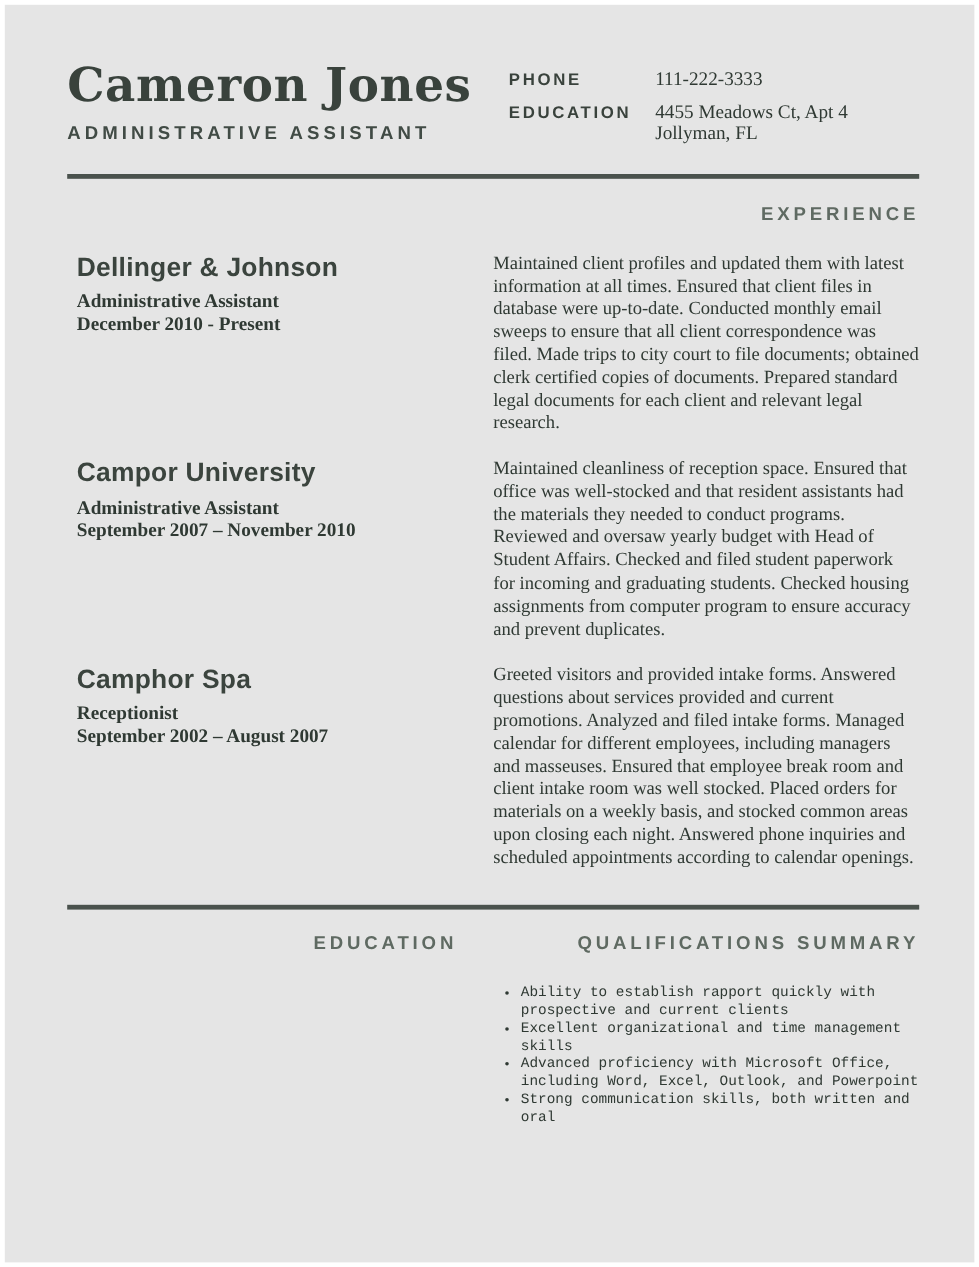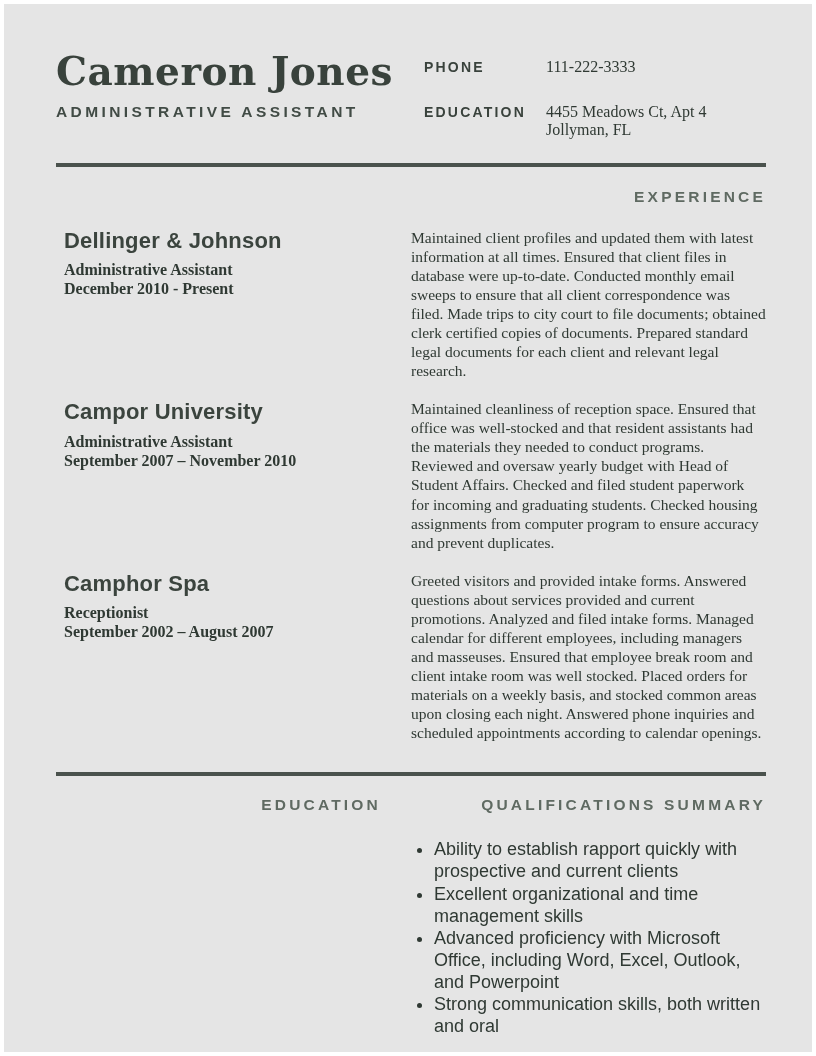--- a/index.html
+++ b/index.html
@@ -31,21 +31,21 @@
     color: #39423c;
     letter-spacing: 0.5px;
   }
   .subtitle {
     margin-top: 9px;
     font-weight: 700;
     font-size: 15.5px;
     letter-spacing: 3.4px;
     color: #414b45;
   }
-  .contact { margin-top: 8px; display: flex; flex-direction: column; gap: 27px; }
+  .contact { margin-top: 8px; display: flex; flex-direction: column; gap: 9px; }
   .contact-row { display: grid; grid-template-columns: 122px 1fr; align-items: baseline; }
   .contact-label {
     font-weight: 700;
     font-size: 14px;
     letter-spacing: 2.2px;
     color: #39423c;
   }
   .contact-value {
     font-family: "Liberation Serif", serif;
     font-size: 16px;
@@ -108,22 +108,22 @@
     font-size: 16px;
     line-height: 1.22;
     color: #2f3933;
   }
   .edu-detail-first { margin-top: 7px; }
   .quals-list {
     margin: 24px 0 0 0;
     padding-left: 23px;
   }
   .quals-list li {
-    font-family: Liberation Sans, sans-serif;
-    font-size: 18px;
+    font-family: Liberation Mono, monospace;
+    font-size: 12px;
     line-height: 1.23;
     color: #2f3933;
   }
 </style>
 </head>
 <body>
 
 <div class="page">
   <div class="sheet">
 

